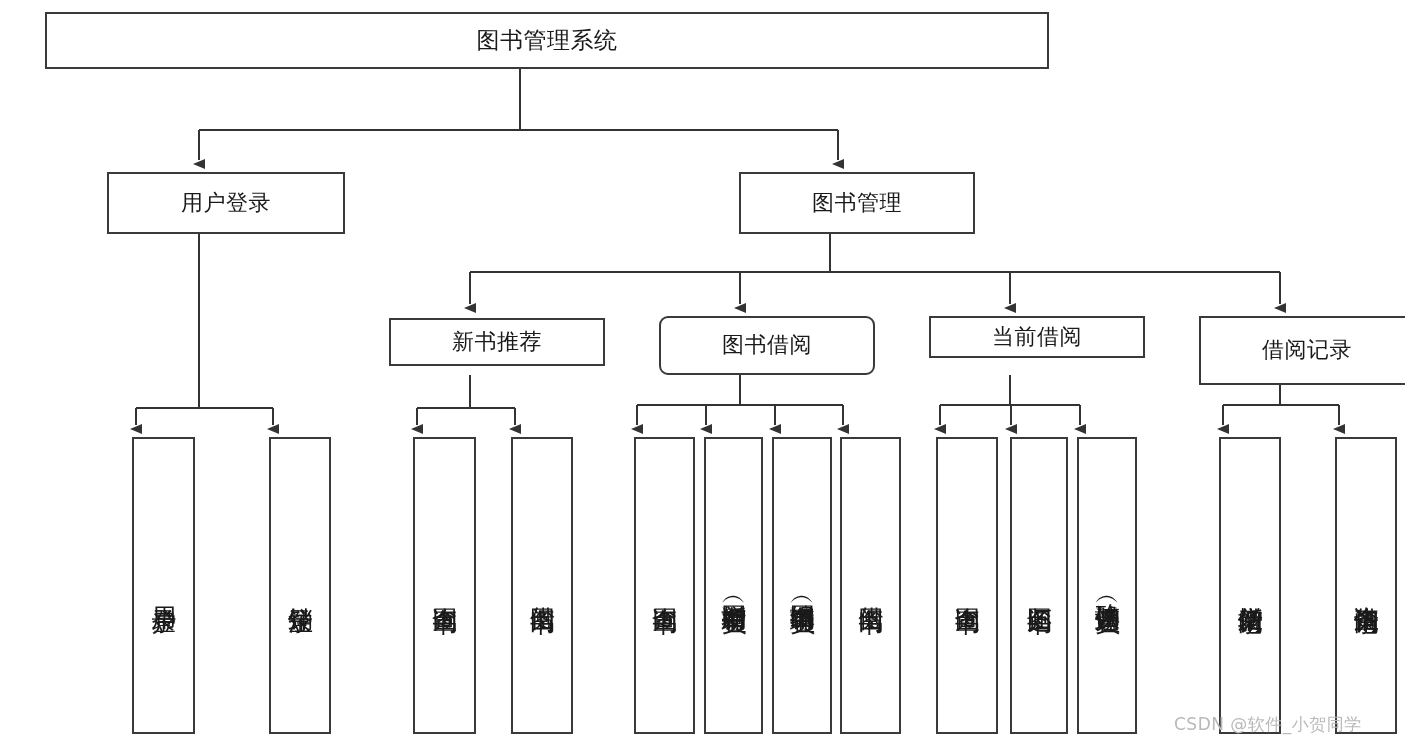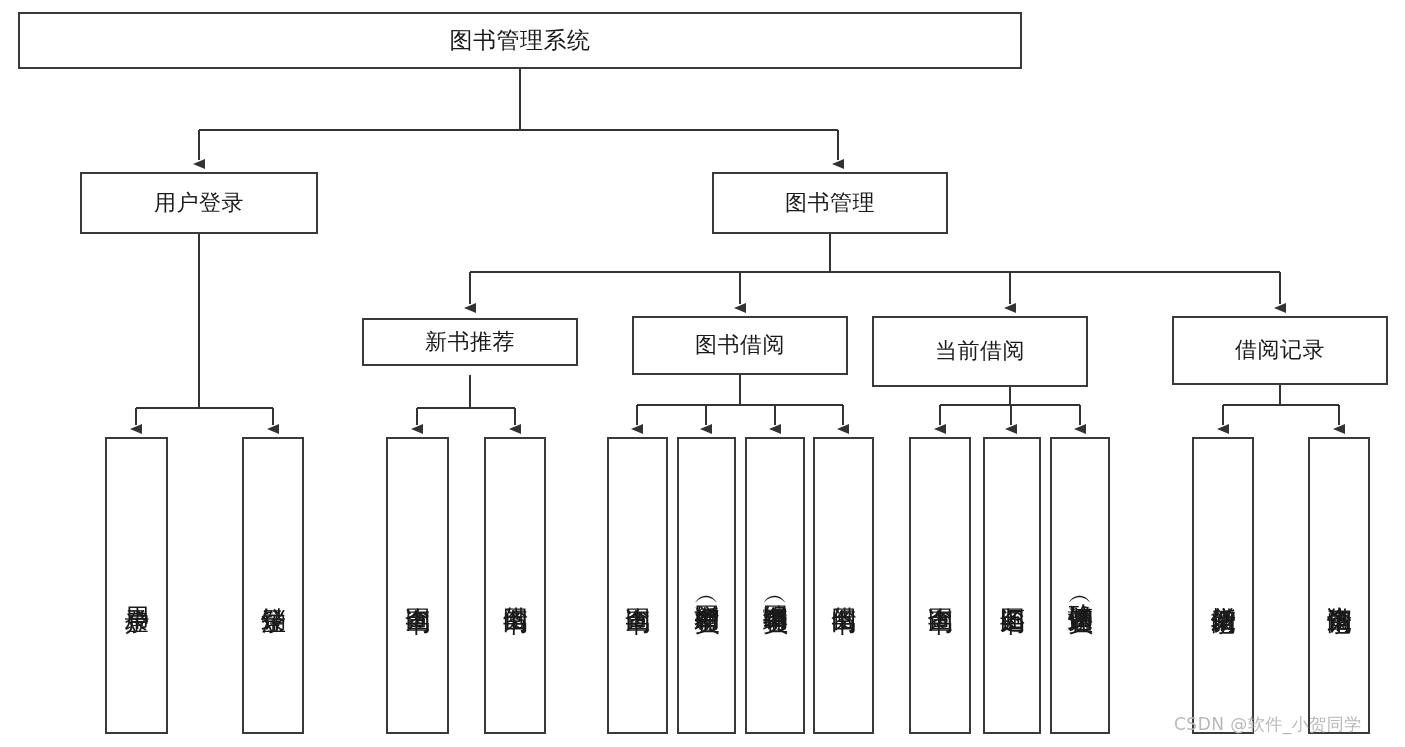--- a/index.html
+++ b/index.html
@@ -27,20 +27,21 @@
   }
   .node {
     position: absolute;
     box-sizing: border-box;
     background: #ffffff;
     border: 2px solid #3a3a3a;
     display: flex;
     align-items: center;
     justify-content: center;
     color: #1a1a1a;
+    margin-left: 27px;
   }
   .node .label {
     display: block;
     text-align: center;
     line-height: 1.12;
     letter-spacing: 0.5px;
   }
   .node.horiz .label {
     writing-mode: horizontal-tb;
     font-size: 22px;
@@ -139,24 +140,24 @@
   <div class="node horiz" style="left:80px; top:172px; width:238px; height:62px;">
     <span class="label">用户登录</span>
   </div>
   <div class="node horiz" style="left:712px; top:172px; width:236px; height:62px;align-items:center;">
     <span class="label">图书管理</span>
   </div>
 
   <div class="node horiz" style="left:362px; top:318px; width:216px; height:48px;">
     <span class="label">新书推荐</span>
   </div>
-  <div class="node horiz" style="left:632px; top:316px; width:216px; height:59px;">
+  <div class="node horiz" style="left:632px; top:316px; width:216px; height:59px;border-radius:9px;">
     <span class="label">图书借阅</span>
   </div>
-  <div class="node horiz" style="left:872px; top:316px; width:216px; height:71px;">
+  <div class="node horiz" style="left:902px; top:316px; width:216px; height:42px;">
     <span class="label">当前借阅</span>
   </div>
   <div class="node horiz" style="left:1172px; top:316px; width:216px; height:69px;">
     <span class="label">借阅记录</span>
   </div>
 
   <div class="node vert" style="left:105px; top:437px; width:63px; height:297px;">
     <div class="vert-wrap">
         <span class="label">用户登录</span>
       </div>

